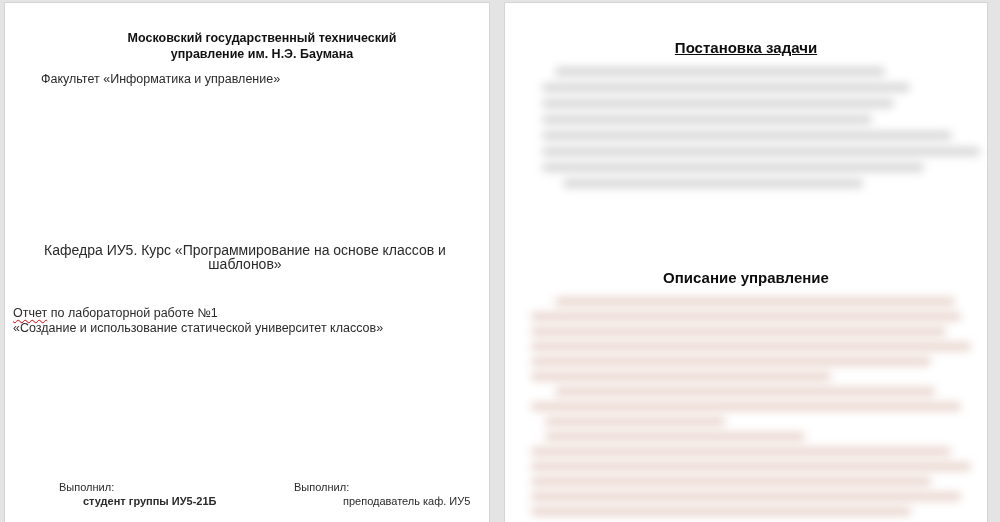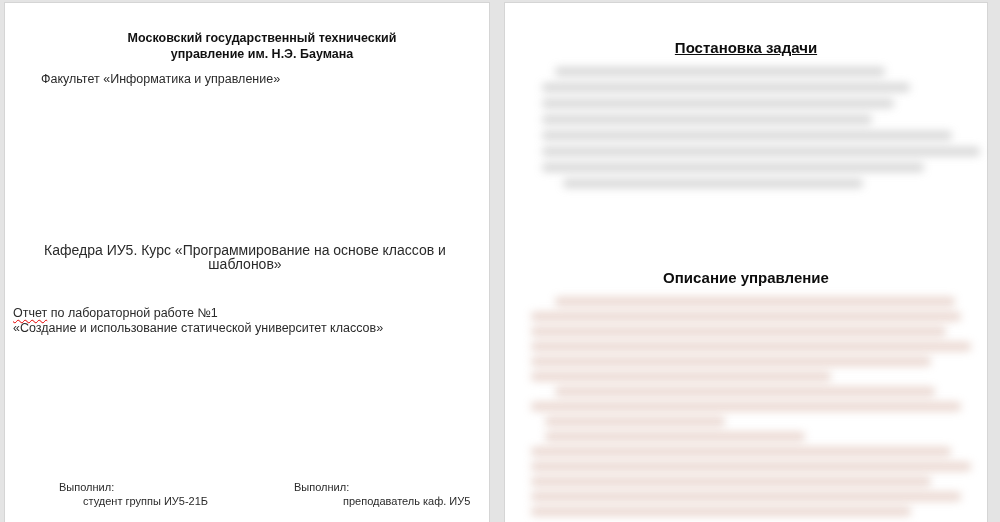--- a/index.html
+++ b/index.html
@@ -47,21 +47,21 @@
     font-size: 12.5px; line-height: 14.5px;
     color: #2a2a2a;
     margin-top: 37px;
   }
   .squiggle {
     text-decoration: underline wavy #e40000 1px;
     text-underline-offset: 2px;
   }
   .sig { position: absolute; font-size: 11px; line-height: 13px; color: #2a2a2a; white-space: nowrap; }
   .sig-performed-label { left: 34px;  top: 478px; margin-left: 20px; }
-  .sig-performed-by    { left: 78px;  top: 492px; }
+  .sig-performed-by    { left: 78px;  top: 492px; font-weight: bold; }
   .sig-checked-label   { left: 289px; top: 478px; }
   .sig-checked-by      { left: 338px; top: 492px; }
 
   
   .section-heading {
     position: absolute; left: 20px; right: 20px;
     text-align: center;
     font-size: 15px; font-weight: bold; line-height: 17px;
     color: #0d0d0d;
   }

